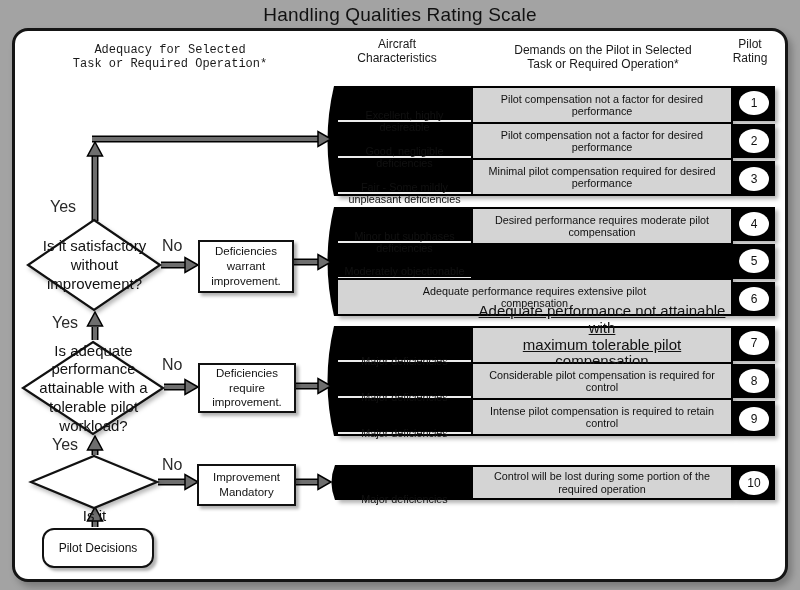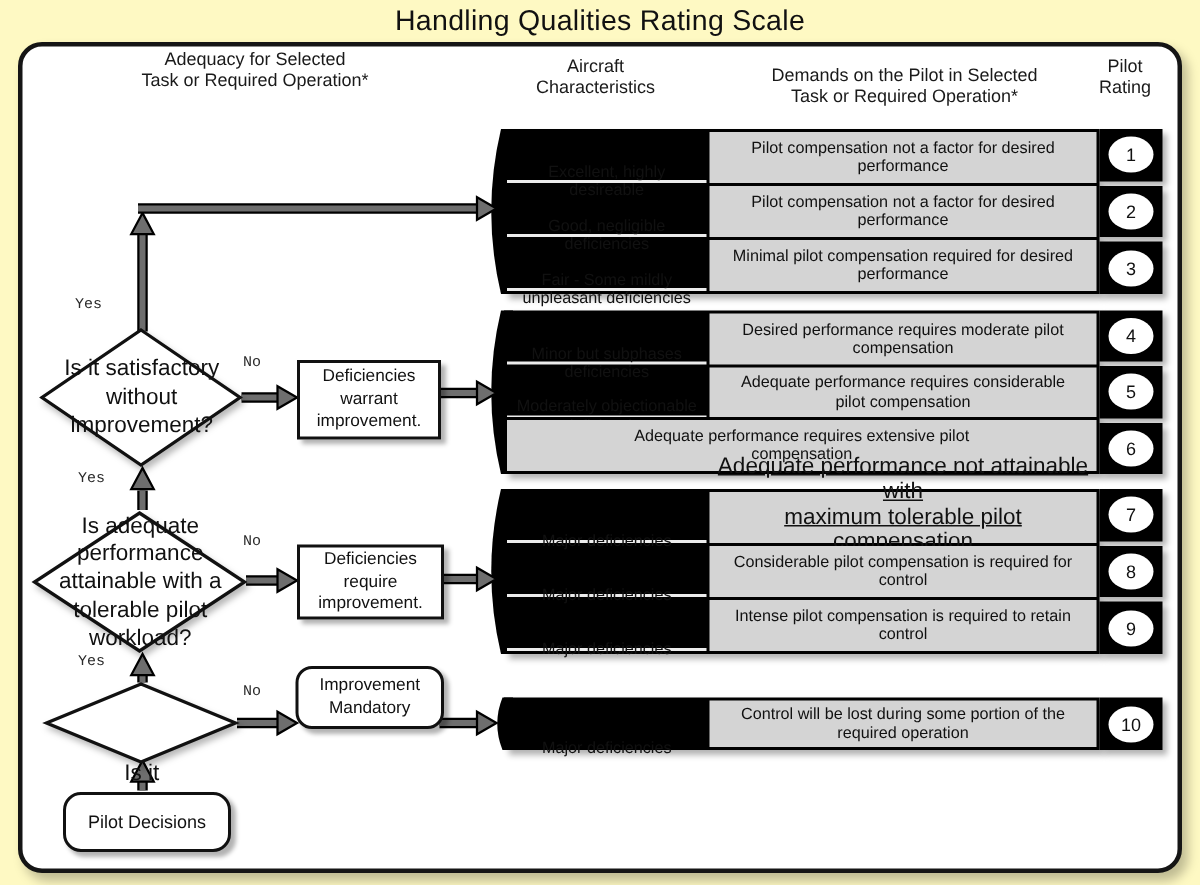--- a/index.html
+++ b/index.html
@@ -1,17 +1,17 @@
 <!DOCTYPE html>
 <html><head>
 <meta charset="utf-8">
 <style>
   html,body { margin:0; padding:0; background:#fff; }
   .canvas {
-    position:relative; width:800px; height:590px; background:#fef9c3;
+    position:relative; width:800px; height:590px; background:#a3a3a3;
     font-family:"Liberation Sans", sans-serif; color:#111; overflow:hidden;
   }
   .title {
     position:absolute; top:4px; left:0; width:100%; text-align:center;
     font-size:19px; letter-spacing:0.2px; color:#111;
   }
   .frame {
     position:absolute; left:12px; top:28px; width:770px; height:548px;
     border:3px solid #151515; border-radius:16px; background:#fff;
     box-shadow:4px 5px 7px rgba(0,0,0,0.25);
@@ -19,21 +19,21 @@
   .hdr {
     position:absolute; text-align:center; font-size:12px; line-height:1.2;
     white-space:pre-line; color:#1a1a1a;
   }
   .svg-underlay { position:absolute; left:0; top:0; width:800px; height:590px; }
   .shapes { filter:drop-shadow(2px 3px 2px rgba(0,0,0,0.28)); }
   .qtext {
     position:absolute; text-align:center; font-size:15px; line-height:1.25;
     white-space:pre-line; display:flex; align-items:center; justify-content:center;
   }
-  .yesno { position:absolute; font-size:10px; color:#2a2a2a;font-family:Liberation Mono, monospace; }
+  .yesno { position:absolute; font-size:16px; color:#2a2a2a; }
   .actionbox {
     position:absolute; background:#fff; border:2px solid #111;
     box-shadow:3px 3px 3px rgba(0,0,0,0.3);
     display:flex; align-items:center; justify-content:center; text-align:center;
     font-size:11.5px; line-height:1.3; white-space:pre-line;
   }
   .pill {
     position:absolute; left:42px; top:528px; width:108px; height:36px;
     background:#fff; border:2.5px solid #111; border-radius:12px;
     box-shadow:3px 3px 3px rgba(0,0,0,0.3);
@@ -70,21 +70,21 @@
   }
 </style>
 </head>
 <body>
 
 <div class="canvas">
 
   <div class="title">Handling Qualities Rating Scale</div>
   <div class="frame"></div>
 
-  <div class="hdr" style="left:55px; top:32px; width:230px;">Adequacy for Selected
+  <div class="hdr" style="left:55px; top:43px; width:230px;font-family:Liberation Mono, monospace;">Adequacy for Selected
 Task or Required Operation*</div>
   <div class="hdr" style="left:337px; top:37px; width:120px;">Aircraft
 Characteristics</div>
   <div class="hdr" style="left:468px; top:43px; width:270px;">Demands on the Pilot in Selected
 Task or Required Operation*</div>
   <div class="hdr" style="left:712px; top:37px; width:76px;">Pilot
 Rating</div>
 
   <svg class="svg-underlay" viewBox="0 0 800 590">
 
@@ -165,21 +165,21 @@
   <div class="yesno" style="left:162px; top:356px;">No</div>
   <div class="yesno" style="left:52px; top:436px;">Yes</div>
   <div class="yesno" style="left:162px; top:456px;">No</div>
 
   <div class="actionbox" style="left:198px; top:240px; width:92px; height:49px;">Deficiencies
 warrant
 improvement.</div>
   <div class="actionbox" style="left:198px; top:363px; width:94px; height:46px;">Deficiencies
 require
 improvement.</div>
-  <div class="actionbox" style="left:197px; top:444px; width:95px; height:38px;border-radius:11px;">Improvement
+  <div class="actionbox" style="left:197px; top:464px; width:95px; height:38px;">Improvement
 Mandatory</div>
 
   <div class="pill">Pilot Decisions</div>
 
   <div class="group" style="top:86px; height:110px;">
     <div class="cell-row">
       <div class="cell char">Excellent, highly
 desireable</div>
       <div class="cell dem">Pilot compensation not a factor for desired
 performance</div>
@@ -212,22 +212,20 @@
   <div class="group" style="top:207px; height:109px;">
     <div class="cell-row">
       <div class="cell char">Minor but subphases
 deficiencies</div>
       <div class="cell dem">Desired performance requires moderate pilot
 compensation</div>
     </div>
     <div class="cell-row">
       <div class="cell char">Moderately objectionable
 deficiencies</div>
-      <div class="cell dem">Adequate performance requires considerable
-pilot compensation</div>
     </div>
     <div class="cell-row">
       <div class="cell dem">Adequate performance requires extensive pilot
 compensation</div>
     </div>
   </div>
   <div class="ratings" style="top:207px; height:109px;">
     <div class="rating-cell">
         <div class="rating-num">4</div>
       </div>

